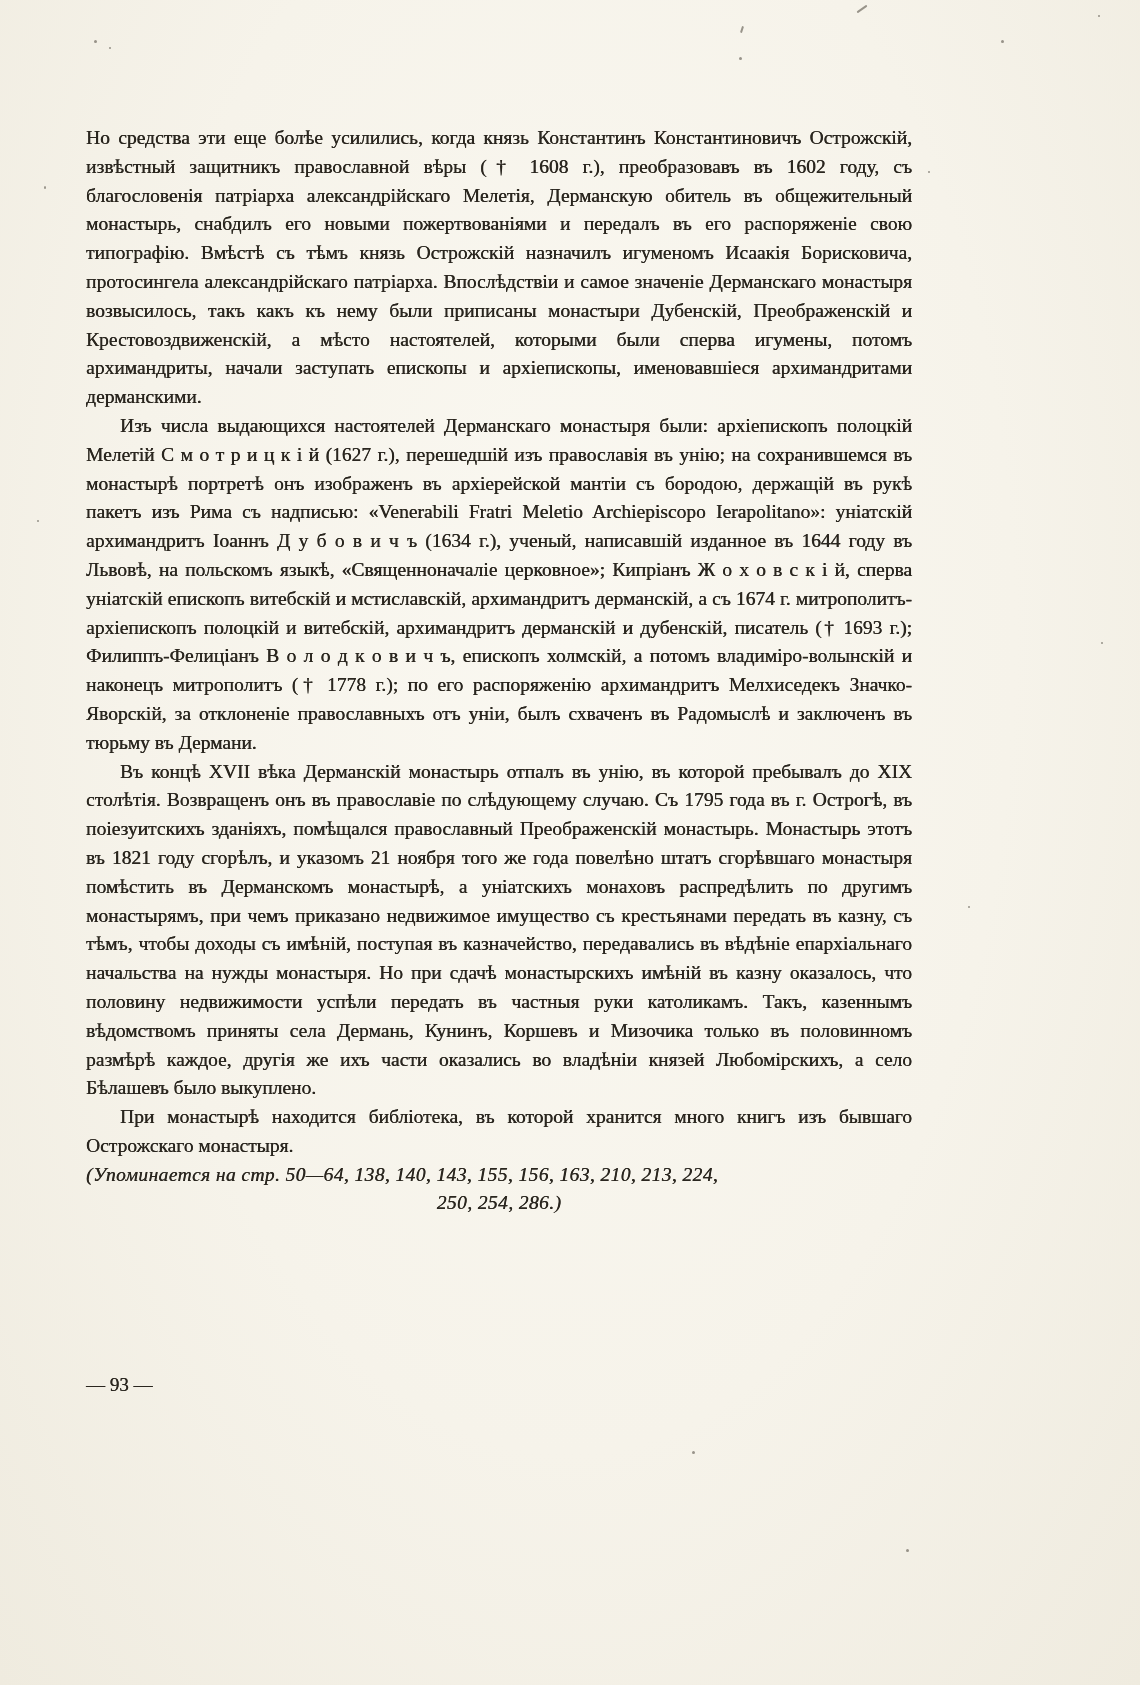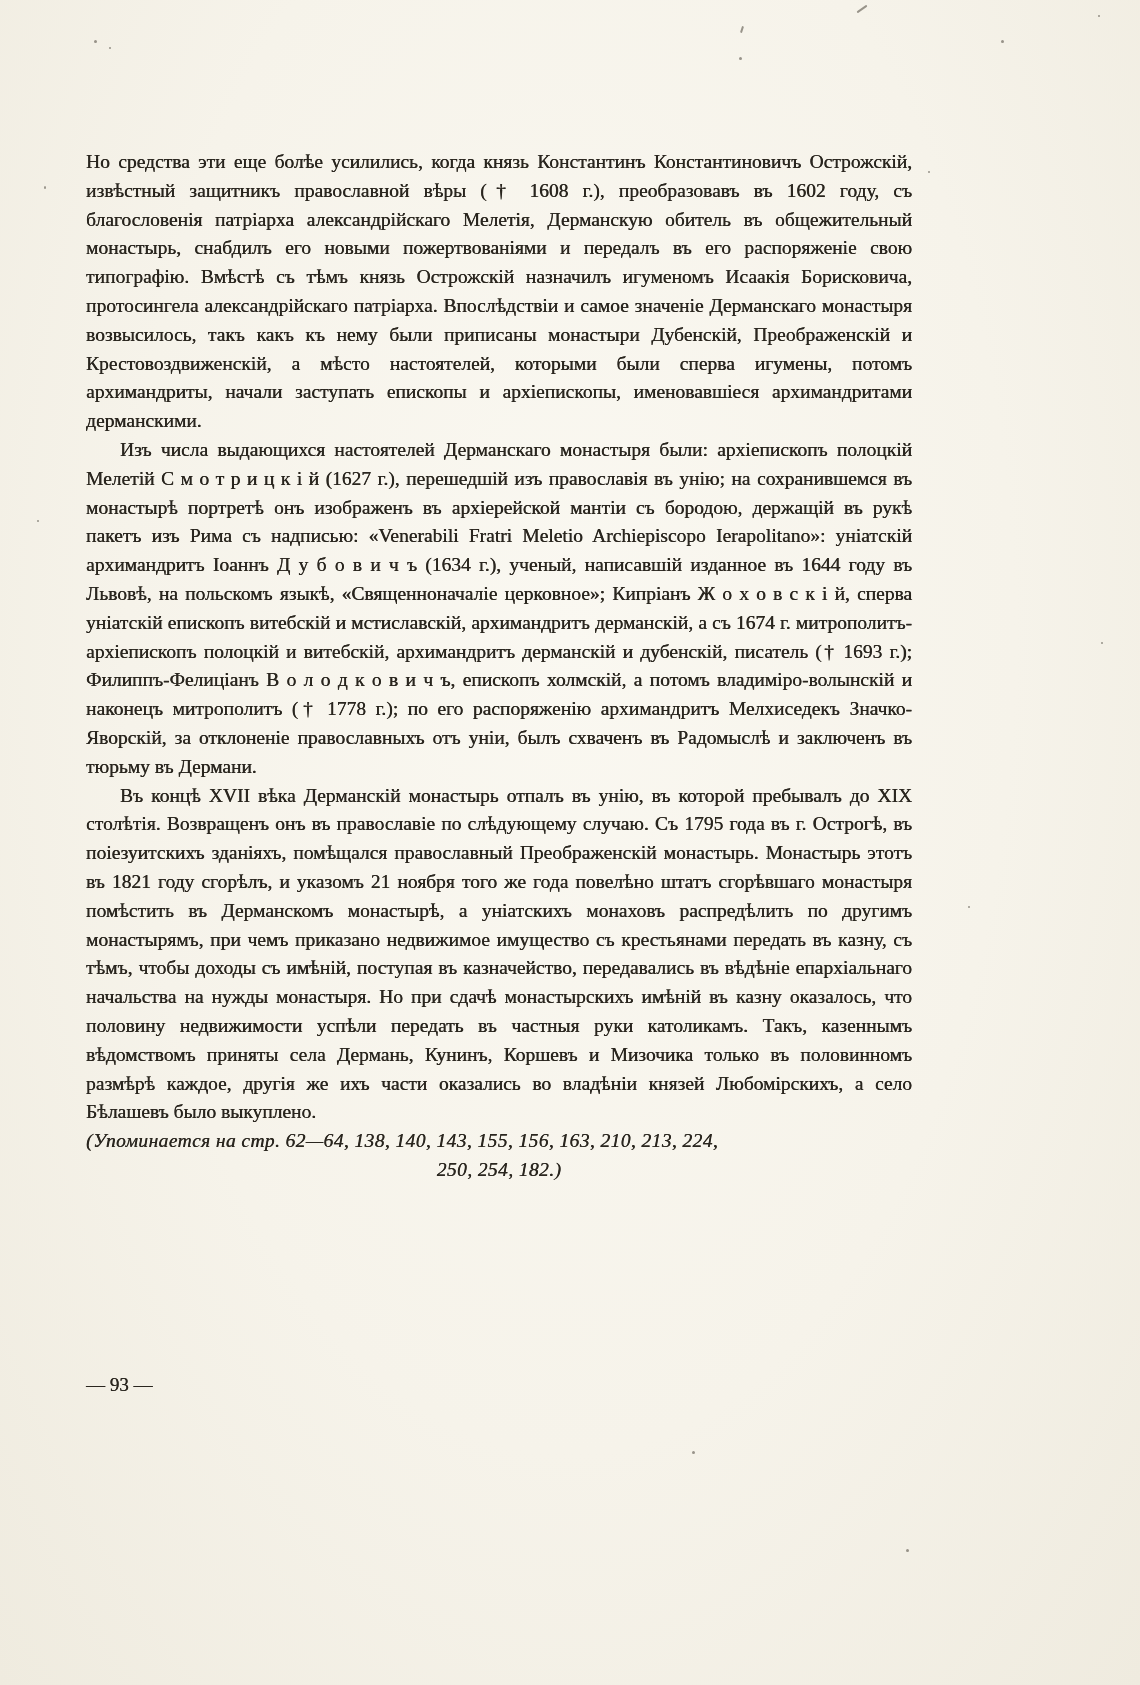--- a/index.html
+++ b/index.html
@@ -11,21 +11,21 @@
     background: radial-gradient(ellipse at 50% 38%, #faf8f1 0%, #f6f3ea 55%, #efebdf 100%);
     font-family: "Liberation Serif", "DejaVu Serif", serif;
   }
   .page {
     position: absolute;
     inset: 0;
   }
   .text-block {
     position: absolute;
     left: 86px;
-    top: 148px;
+    top: 124px;
     width: 826px;
     color: #2a261f;
     font-size: 19.5px;
     line-height: 28.8px;
     text-align: justify;
     text-shadow: 0.35px 0 0 currentColor; 
   }
   p.para {
     margin: 0;
     padding: 0;
@@ -76,22 +76,23 @@
 </style>
 </head>
 <body>
 
 <div class="page">
 
   <div class="text-block">
     <p class="para">Но средства эти еще болѣе усилились, когда князь Константинъ Константиновичъ Острожскій, извѣстный защитникъ православной вѣры († 1608 г.), преобразовавъ въ 1602 году, съ благословенія патріарха александрійскаго Мелетія, Дерманскую обитель въ общежительный монастырь, снабдилъ его новыми пожертвованіями и передалъ въ его распоряженіе свою типографію. Вмѣстѣ съ тѣмъ князь Острожскій назначилъ игуменомъ Исаакія Борисковича, протосингела александрійскаго патріарха. Впослѣдствіи и самое значеніе Дерманскаго монастыря возвысилось, такъ какъ къ нему были приписаны монастыри Дубенскій, Преображенскій и Крестовоздвиженскій, а мѣсто настоятелей, которыми были сперва игумены, потомъ архимандриты, начали заступать епископы и архіепископы, именовавшіеся архимандритами дерманскими.</p>
     <p class="para indent">Изъ числа выдающихся настоятелей Дерманскаго монастыря были: архіепископъ полоцкій Мелетій С м о т р и ц к і й (1627 г.), перешедшій изъ православія въ унію; на сохранившемся въ монастырѣ портретѣ онъ изображенъ въ архіерейской мантіи съ бородою, держащій въ рукѣ пакетъ изъ Рима съ надписью: «Venerabili Fratri Meletio Archiepiscopo Ierapolitano»: уніатскій архимандритъ Іоаннъ Д у б о в и ч ъ (1634 г.), ученый, написавшій изданное въ 1644 году въ Львовѣ, на польскомъ языкѣ, «Священноначаліе церковное»; Кипріанъ Ж о х о в с к і й, сперва уніатскій епископъ витебскій и мстиславскій, архимандритъ дерманскій, а съ 1674 г. митрополитъ-архіепископъ полоцкій и витебскій, архимандритъ дерманскій и дубенскій, писатель († 1693 г.); Филиппъ-Фелиціанъ В о л о д к о в и ч ъ, епископъ холмскій, а потомъ владиміро-волынскій и наконецъ митрополитъ († 1778 г.); по его распоряженію архимандритъ Мелхиседекъ Значко-Яворскій, за отклоненіе православныхъ отъ уніи, былъ схваченъ въ Радомыслѣ и заключенъ въ тюрьму въ Дермани.</p>
     <p class="para indent">Въ концѣ XVII вѣка Дерманскій монастырь отпалъ въ унію, въ которой пребывалъ до XIX столѣтія. Возвращенъ онъ въ православіе по слѣдующему случаю. Съ 1795 года въ г. Острогѣ, въ поіезуитскихъ зданіяхъ, помѣщался православный Преображенскій монастырь. Монастырь этотъ въ 1821 году сгорѣлъ, и указомъ 21 ноября того же года повелѣно штатъ сгорѣвшаго монастыря помѣстить въ Дерманскомъ монастырѣ, а уніатскихъ монаховъ распредѣлить по другимъ монастырямъ, при чемъ приказано недвижимое имущество съ крестьянами передать въ казну, съ тѣмъ, чтобы доходы съ имѣній, поступая въ казначейство, передавались въ вѣдѣніе епархіальнаго начальства на нужды монастыря. Но при сдачѣ монастырскихъ имѣній въ казну оказалось, что половину недвижимости успѣли передать въ частныя руки католикамъ. Такъ, казеннымъ вѣдомствомъ приняты села Дермань, Кунинъ, Коршевъ и Мизочика только въ половинномъ размѣрѣ каждое, другія же ихъ части оказались во владѣніи князей Любомірскихъ, а село Бѣлашевъ было выкуплено.</p>
-    <p class="note-line1">(Упоминается на стр. 62—64, 138, 140, 143, 155, 156, 163, 210, 213, 224,</p>
-    <p class="note-line2">250, 254, 182.)</p>
+    <p class="para indent">При монастырѣ находится библіотека, въ которой хранится много книгъ изъ бывшаго Острожскаго монастыря.</p>
+    <p class="note-line1">(Упоминается на стр. 50—64, 138, 140, 143, 155, 156, 163, 210, 213, 224,</p>
+    <p class="note-line2">250, 254, 286.)</p>
   </div>
 
   <div class="page-number">— 93 —</div>
 
   <i class="speck" style="left:94px; top:40px; width:3px; height:3px;"></i>
   <i class="speck" style="left:109px; top:47px; width:2px; height:2px;"></i>
   <i class="speck tick" style="left:741px; top:26px;"></i>
   <i class="speck" style="left:739px; top:57px; width:3px; height:3px;"></i>
   <i class="speck slash" style="left:856px; top:8px;"></i>
   <i class="speck" style="left:1001px; top:40px; width:3px; height:3px;"></i>

